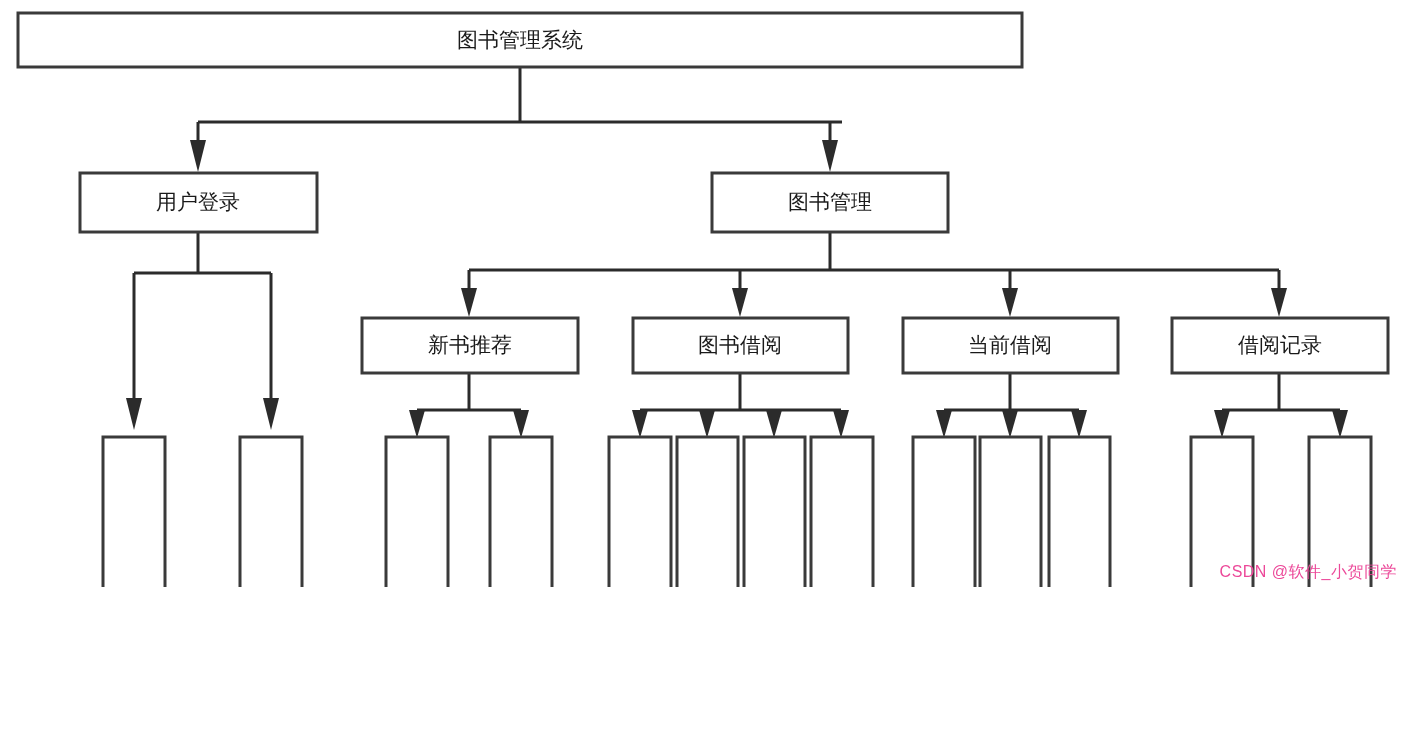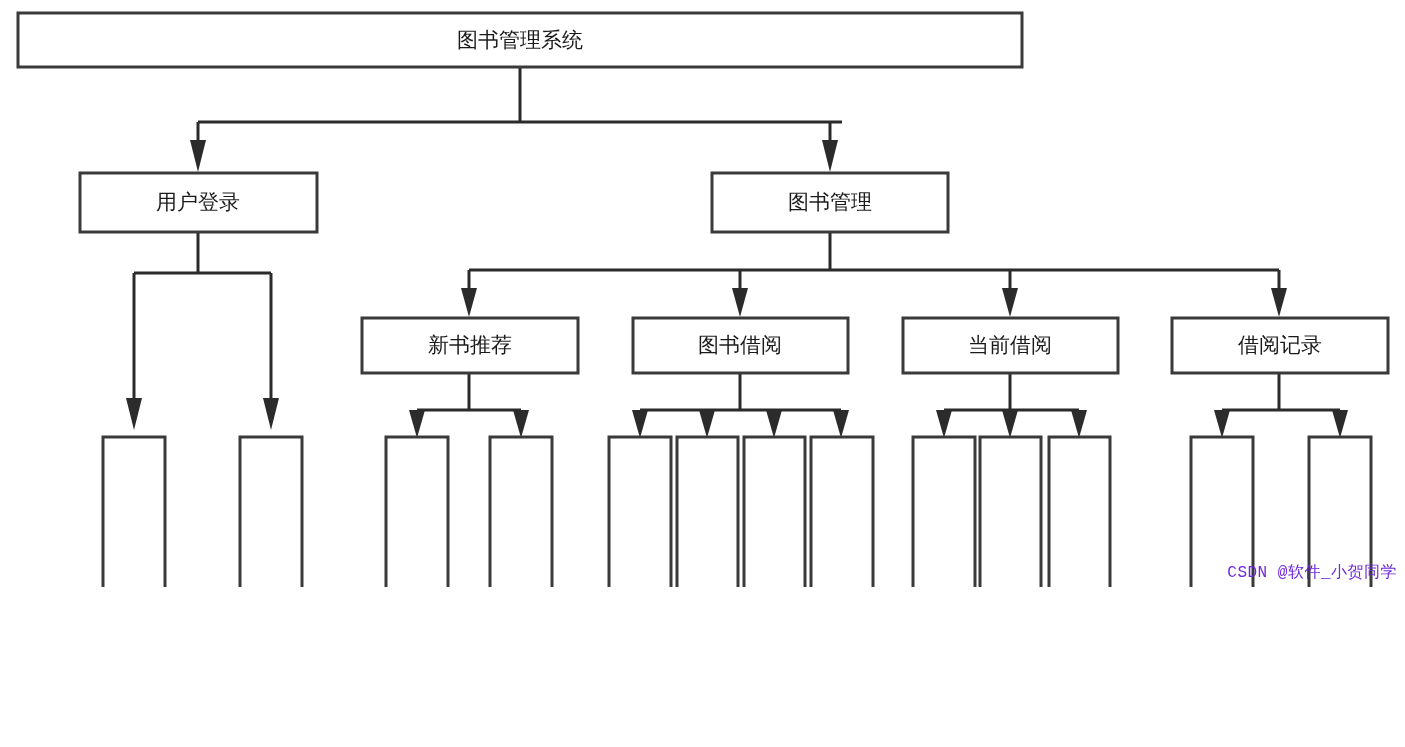--- a/index.html
+++ b/index.html
@@ -58,23 +58,23 @@
     white-space: nowrap;
     display: flex;
     align-items: flex-start;
     justify-content: center;
     pointer-events: none;
   }
   .watermark {
     position: absolute;
     right: 8px;
     bottom: 4px;
-    font-family: Liberation Mono, monospace;
+    font-family: Liberation Sans, sans-serif;
     font-size: 16px;
-    color: #6d28d9;
+    color: #ec4899;
     letter-spacing: 0.5px;
     white-space: nowrap;
   }
 </style>
 </head>
 <body>
 
 <div id="diagram-root">
 
   <svg id="tree-svg" viewBox="0 0 1405 747">

